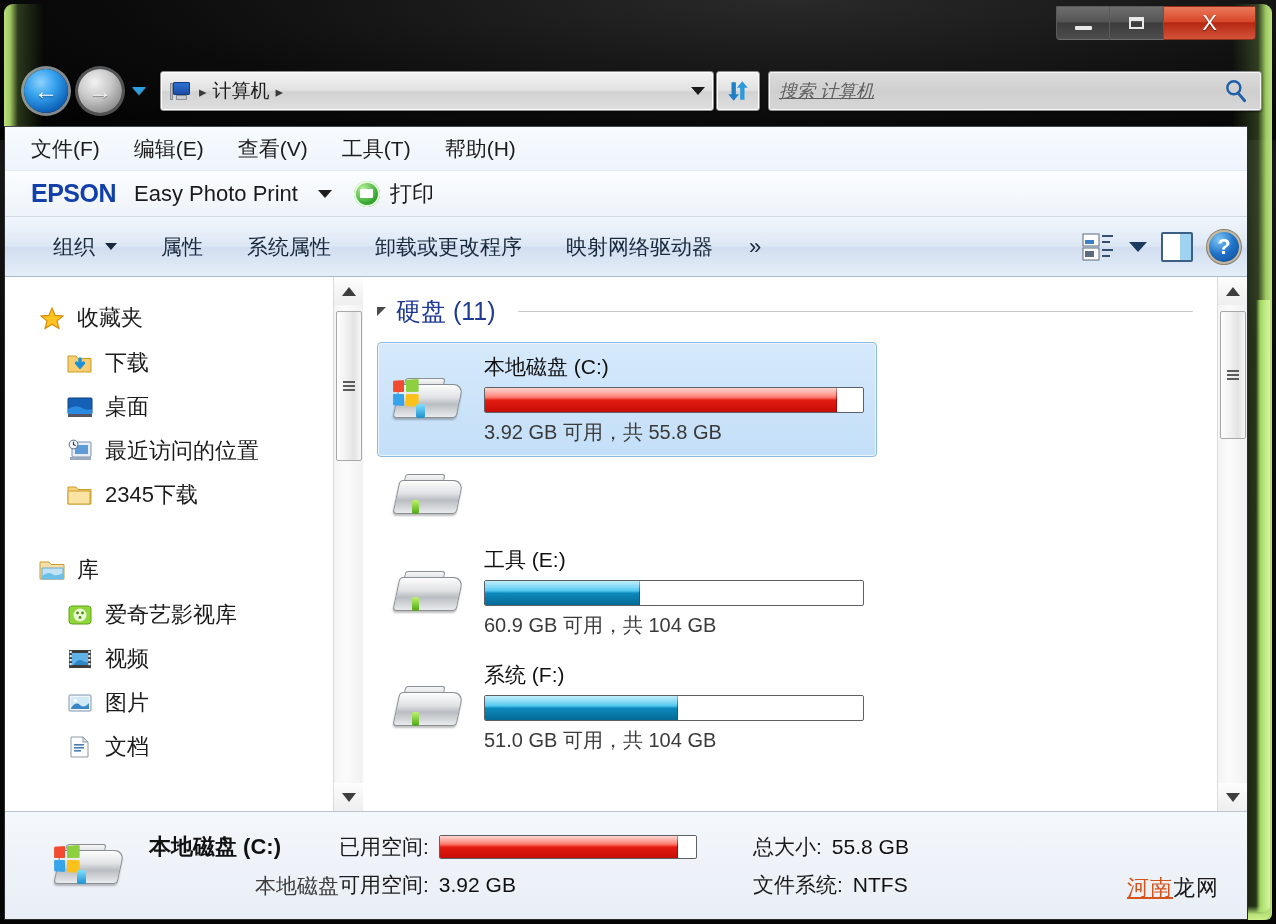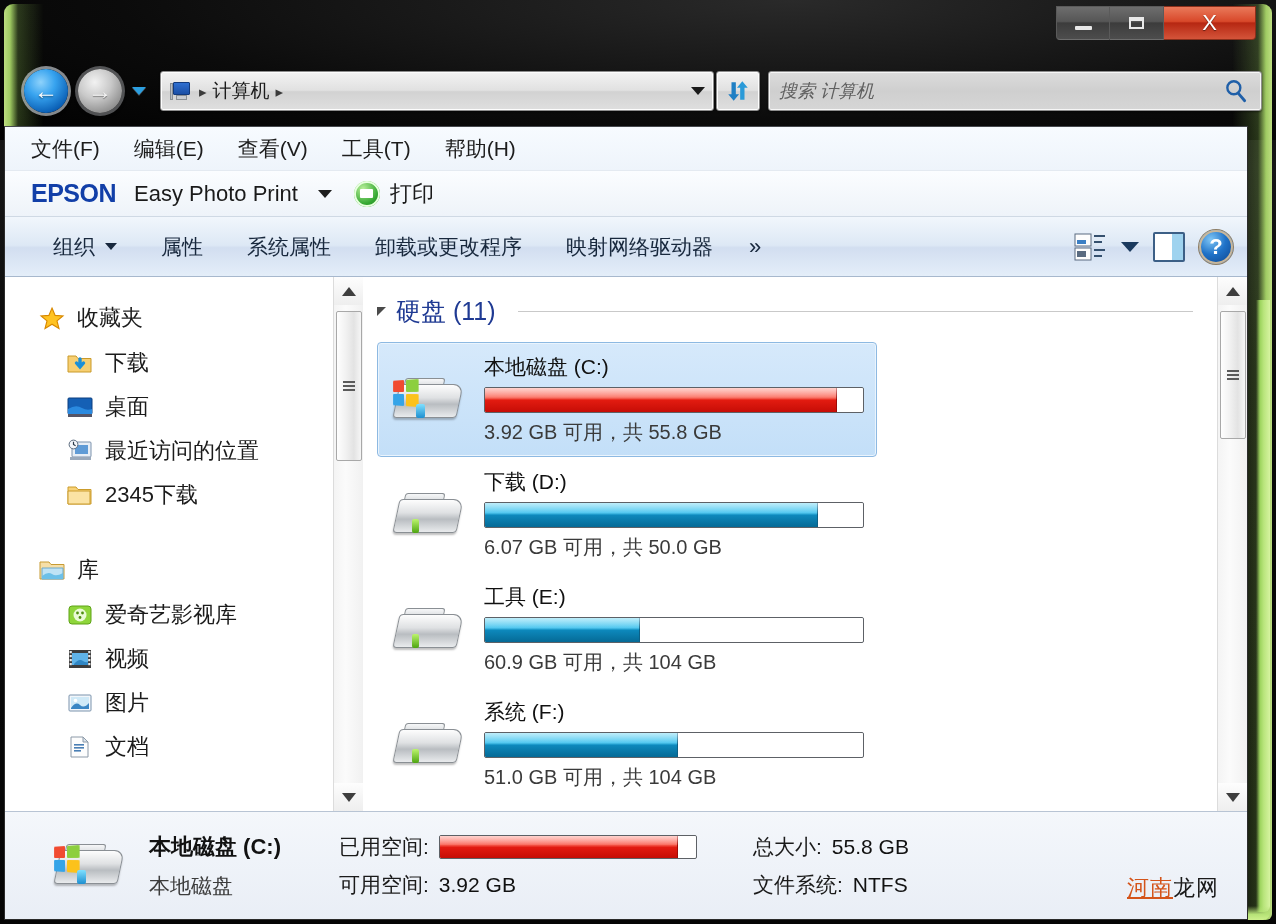--- a/index.html
+++ b/index.html
@@ -142,21 +142,21 @@
     box-shadow: inset 0 0 0 1px #fdfdfd, 0 1px 2px rgba(0,0,0,.45);
   }
   #searchbox {
     width: 494px; height: 40px; margin-left: 8px; flex:none;
     background: linear-gradient(to bottom, #dcdcdc 0%, #cfcfcf 50%, #d6d6d6 100%);
     border: 1px solid #8d8d8d; border-radius: 3px;
     box-shadow: inset 0 0 0 1px #f6f6f6, 0 1px 2px rgba(0,0,0,.45);
     display:flex; align-items:center; padding: 0 10px;
     position: relative;
   }
-  #searchbox .ph { font-style: italic; color:#5f5f5f; font-size:18px; }
+  #searchbox .ph { font-style: italic; color:#5f5f5f; font-size:18px;text-decoration:underline; }
   .searchicon { position:absolute; right:12px; top:50%; transform:translateY(-50%); }
 
   
   #client {
     position: absolute; left: 4px; top: 126px; width: 1244px; height: 794px;
     background: #fff;
     border: 1px solid #2b2b2b;
     border-top: 1px solid #45484d;
     display: flex; flex-direction: column;
     overflow: hidden;
@@ -186,21 +186,21 @@
                box-shadow: inset 0 0 0 2px #e8ffdf;
                display:flex;align-items:center;justify-content:center; margin-left:12px; }
   .printicon i{ display:block; width:13px;height:9px;background:#fff;border-radius:1px;}
   #printlabel{ font-size:22px;color:#1a1a1a; }
 
   
   #cmdbar {
     height: 60px; flex:none;
     background: linear-gradient(to bottom, #f1f6fc 0%, #dde8f5 48%, #d2def0 52%, #e4eef9 100%);
     border-bottom: 1px solid #a7b8cd;
-    display:flex; align-items:center; padding: 0 8px 0 26px; gap: 0;
+    display:flex; align-items:center; padding: 0 0 0 26px; gap: 0;
     position: relative;
   }
   .cmd { font-size: 21px; color:#18283d; padding: 0 22px; display:flex; align-items:center; gap:10px; height:40px; cursor:default;}
   .cmd .tri { width:0;height:0;border-left:6px solid transparent;border-right:6px solid transparent;border-top:7px solid #18283d;}
   .cmdchev { font-size: 22px; color:#18283d; padding: 0 14px; }
   .cmdright { margin-left:auto; display:flex; align-items:center; gap:14px; padding-right:6px;}
   .viewicon { width:34px;height:32px; position:relative; }
   .paneicon { width:32px;height:30px; border:2px solid #3c5f86; border-radius:2px;
               background: linear-gradient(to right,#fff 0 62%, #9fd3ef 62% 100%); }
   .helpicon { width:34px;height:34px;border-radius:50%;
@@ -318,21 +318,21 @@
   
   #details {
     height: 108px; flex:none;
     background: linear-gradient(to bottom, #f4f7fb 0%, #e9eef6 100%);
     border-top: 1px solid #b8c4d4;
     display:flex; align-items:center; padding: 0 20px 0 46px; gap: 0;
   }
   .dcol { display:flex; flex-direction:column; justify-content:center; gap: 10px; }
   .drow { display:flex; align-items:center; gap:10px; }
   .dlabel { font-size:21px; color:#1a1a1a; }
-  .dlabel.gray { color:#3c3c3c; }
+  .dlabel.gray { color:#3c3c3c;text-align:right; }
   .dval { font-size:21px; color:#111; }
   .dtitle { font-size:22px; color:#111; font-weight:600;}
 
   #watermark {
     position:absolute; right: 28px; bottom: 16px;
     font-size:22px; letter-spacing:1px;
   }
   #watermark .a{color:#d4541a;text-decoration:underline;} #watermark .b{color:#1a1a1a;}
 
   .pcicon .mon{position:absolute;left:4px;top:2px;width:17px;height:13px;
@@ -635,28 +635,20 @@
           <div class="tsub">3.92 GB 可用，共 55.8 GB</div>
         </span>
       </div>
 
       <div class="tile">
         <span class="drive">
           <span class="top"></span>
             <span class="body"></span>
             <span class="led"></span>
         </span>
-        <span class="tileinfo">
-          <div class="tname">下载 (D:)</div>
-          <div class="bar">
-            <span class="fill blue" style="width:88%"></span>
-            <span class="gloss"></span>
-          </div>
-          <div class="tsub">6.07 GB 可用，共 50.0 GB</div>
-        </span>
       </div>
 
       <div class="tile">
         <span class="drive">
           <span class="top"></span>
             <span class="body"></span>
             <span class="led"></span>
         </span>
         <span class="tileinfo">
           <div class="tname">工具 (E:)</div>

